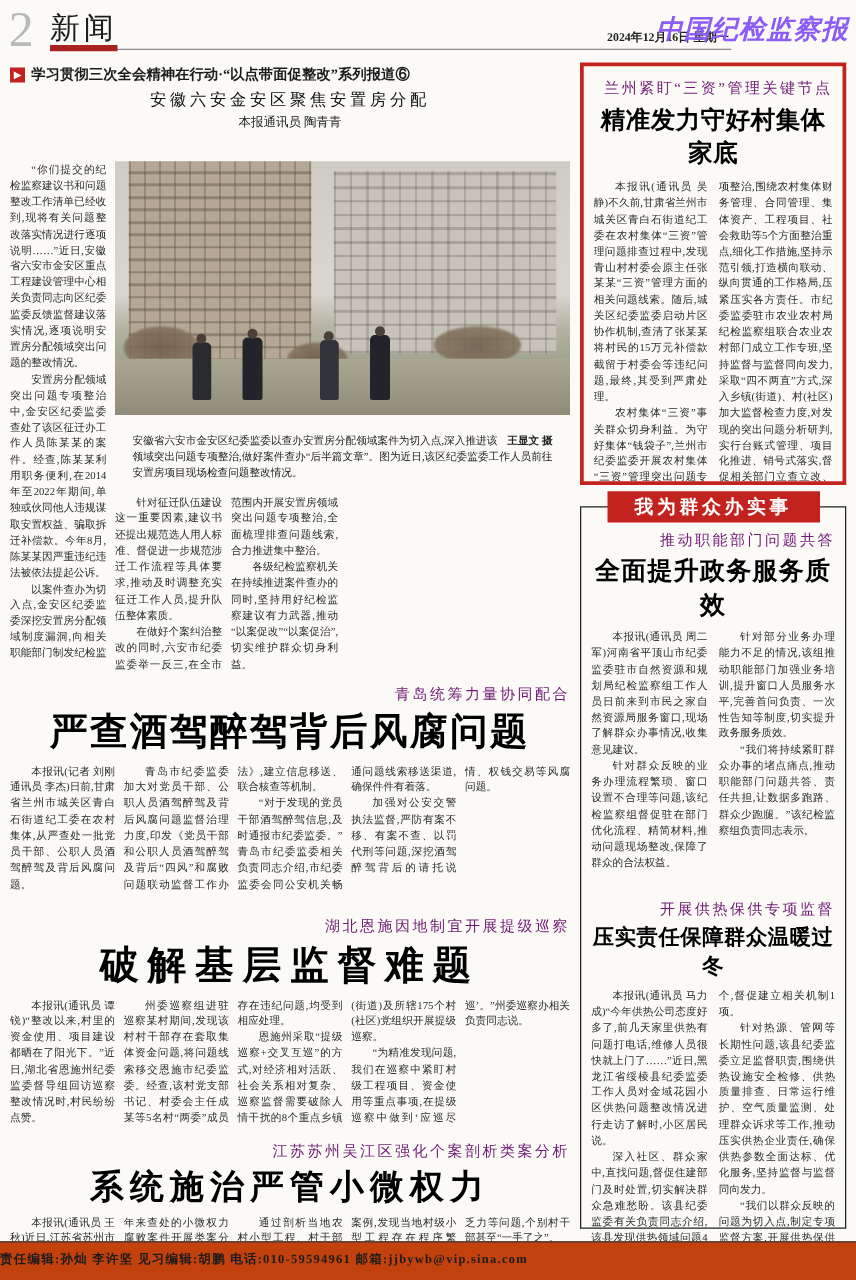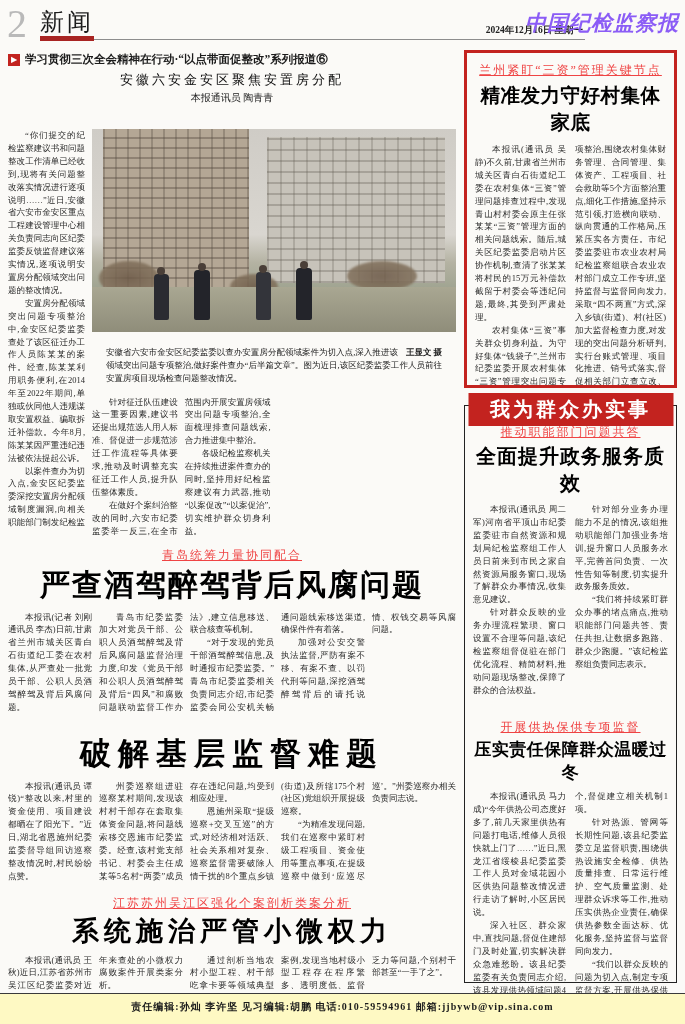--- a/index.html
+++ b/index.html
@@ -17,21 +17,21 @@
   
   .content{display:flex;gap:8px;padding:4px 8px 0;}
   .left-zone{width:448px;flex:none;}
   .right-zone{flex:1;min-width:0;}
   
   .series-tag{display:flex;align-items:center;gap:5px;font-size:11.5px;font-weight:700;margin:2px 0 4px;}
   .tag-icon{width:12px;height:12px;background:#c2231f;color:#fff;font-size:8px;line-height:12px;
             text-align:center;flex:none;}
   
   .kicker{text-align:center;font-size:13px;letter-spacing:3px;margin:3px 0 2px;color:#111;}
-  .kicker-sm{text-align:center;font-size:12px;letter-spacing:2px;margin:2px 0 1px;color:#ef4444;text-decoration:underline;}
+  .kicker-sm{text-align:right;font-size:12px;letter-spacing:2px;margin:2px 0 1px;color:#701a75;}
   h1,h2{margin:0;text-align:center;font-weight:700;color:#000;}
   .main-title{font-size:40px;letter-spacing:12px;margin:2px 0 3px;}
   .byline{text-align:center;font-size:10px;margin:0 0 24px;}
   
   .paras{font-size:8.5px;line-height:1.52;text-align:justify;color:#2a2a2a;}
   .paras p{margin:0;text-indent:2em;}
   .main-body{display:flex;gap:7px;}
   .main-left{width:77px;flex:none;height:400px;overflow:hidden;}
   .main-right{flex:1;min-width:0;}
   .cols4{column-count:4;column-gap:7px;column-fill:auto;height:142px;overflow:hidden;margin-top:3px;}
@@ -70,30 +70,30 @@
   .qd-body{height:113px;}
   .es-body{height:106px;}
   .wj-body{height:50px;}
   
   .red-box{border:3px solid #c3231f;padding:7px 8px 9px;height:338px;box-sizing:border-box;}
   .lz-title{font-size:19.5px;margin:3px 0 7px;letter-spacing:.5px;}
   .red-box .cols2{height:258px;}
   .black-box{position:relative;border:1.5px solid #222;margin-top:17px;padding:16px 8px 6px;
              height:578px;box-sizing:border-box;}
   .banner{position:absolute;top:-13px;left:50%;transform:translateX(-50%);background:#c3231f;color:#fff;
-          font-size:20px;font-weight:700;letter-spacing:3px;padding:3px 22px;white-space:nowrap;}
+          font-size:15px;font-weight:700;letter-spacing:3px;padding:3px 22px;white-space:nowrap;}
   .zw-title{font-size:20px;letter-spacing:1px;margin:2px 0 6px;}
   .gr-title{font-size:17px;letter-spacing:.5px;margin:2px 0 6px;}
   .zw-body{height:208px;margin-bottom:6px;}
   .gr-body{height:226px;}
   .box-sec-gap{margin-top:8px;}
   
   .footer{position:absolute;left:0;right:0;bottom:0;height:24px;border-top:1px solid #3a3a3a;
-          text-align:center;font-size:10px;font-weight:700;letter-spacing:1px;padding-top:6px;
-          background:#fef9c3;}
+          text-align:left;font-size:10px;font-weight:700;letter-spacing:1px;padding-top:6px;
+          background:#c2410c;}
 </style>
 </head>
 <body>
 
 <div class="page">
 
   <div class="hdr">
     <div class="pageno">2</div>
     <div class="section-title">新闻</div>
     <div class="hdr-rule"></div>
@@ -154,20 +154,21 @@
         <h2 class="qd-title">严查酒驾醉驾背后风腐问题</h2>
         <div class="cols5 qd-body paras">
             <p>本报讯(记者 刘刚 通讯员 李杰)日前,甘肃省兰州市城关区青白石街道纪工委在农村集体,从严查处一批党员干部、公职人员酒驾醉驾及背后风腐问题。</p>
             <p>青岛市纪委监委加大对党员干部、公职人员酒驾醉驾及背后风腐问题监督治理力度,印发《党员干部和公职人员酒驾醉驾及背后“四风”和腐败问题联动监督工作办法》,建立信息移送、联合核查等机制。</p>
             <p>“对于发现的党员干部酒驾醉驾信息,及时通报市纪委监委。”青岛市纪委监委相关负责同志介绍,市纪委监委会同公安机关畅通问题线索移送渠道,确保件件有着落。</p>
             <p>加强对公安交警执法监督,严防有案不移、有案不查、以罚代刑等问题,深挖酒驾醉驾背后的请托说情、权钱交易等风腐问题。</p>
           </div>
       </article>
 
       <article class="sec">
+        <div class="kicker-sm">湖北恩施因地制宜开展提级巡察</div>
         <h2 class="es-title">破解基层监督难题</h2>
         <div class="cols5 es-body paras">
             <p>本报讯(通讯员 谭锐)“整改以来,村里的资金使用、项目建设都晒在了阳光下。”近日,湖北省恩施州纪委监委督导组回访巡察整改情况时,村民纷纷点赞。</p>
             <p>州委巡察组进驻巡察某村期间,发现该村村干部存在套取集体资金问题,将问题线索移交恩施市纪委监委。经查,该村党支部书记、村委会主任成某等5名村“两委”成员存在违纪问题,均受到相应处理。</p>
             <p>恩施州采取“提级巡察+交叉互巡”的方式,对经济相对活跃、社会关系相对复杂、巡察监督需要破除人情干扰的8个重点乡镇(街道)及所辖175个村(社区)党组织开展提级巡察。</p>
             <p>“为精准发现问题,我们在巡察中紧盯村级工程项目、资金使用等重点事项,在提级巡察中做到‘应巡尽巡’。”州委巡察办相关负责同志说。</p>
           </div>
       </article>
 
       <article class="sec">

